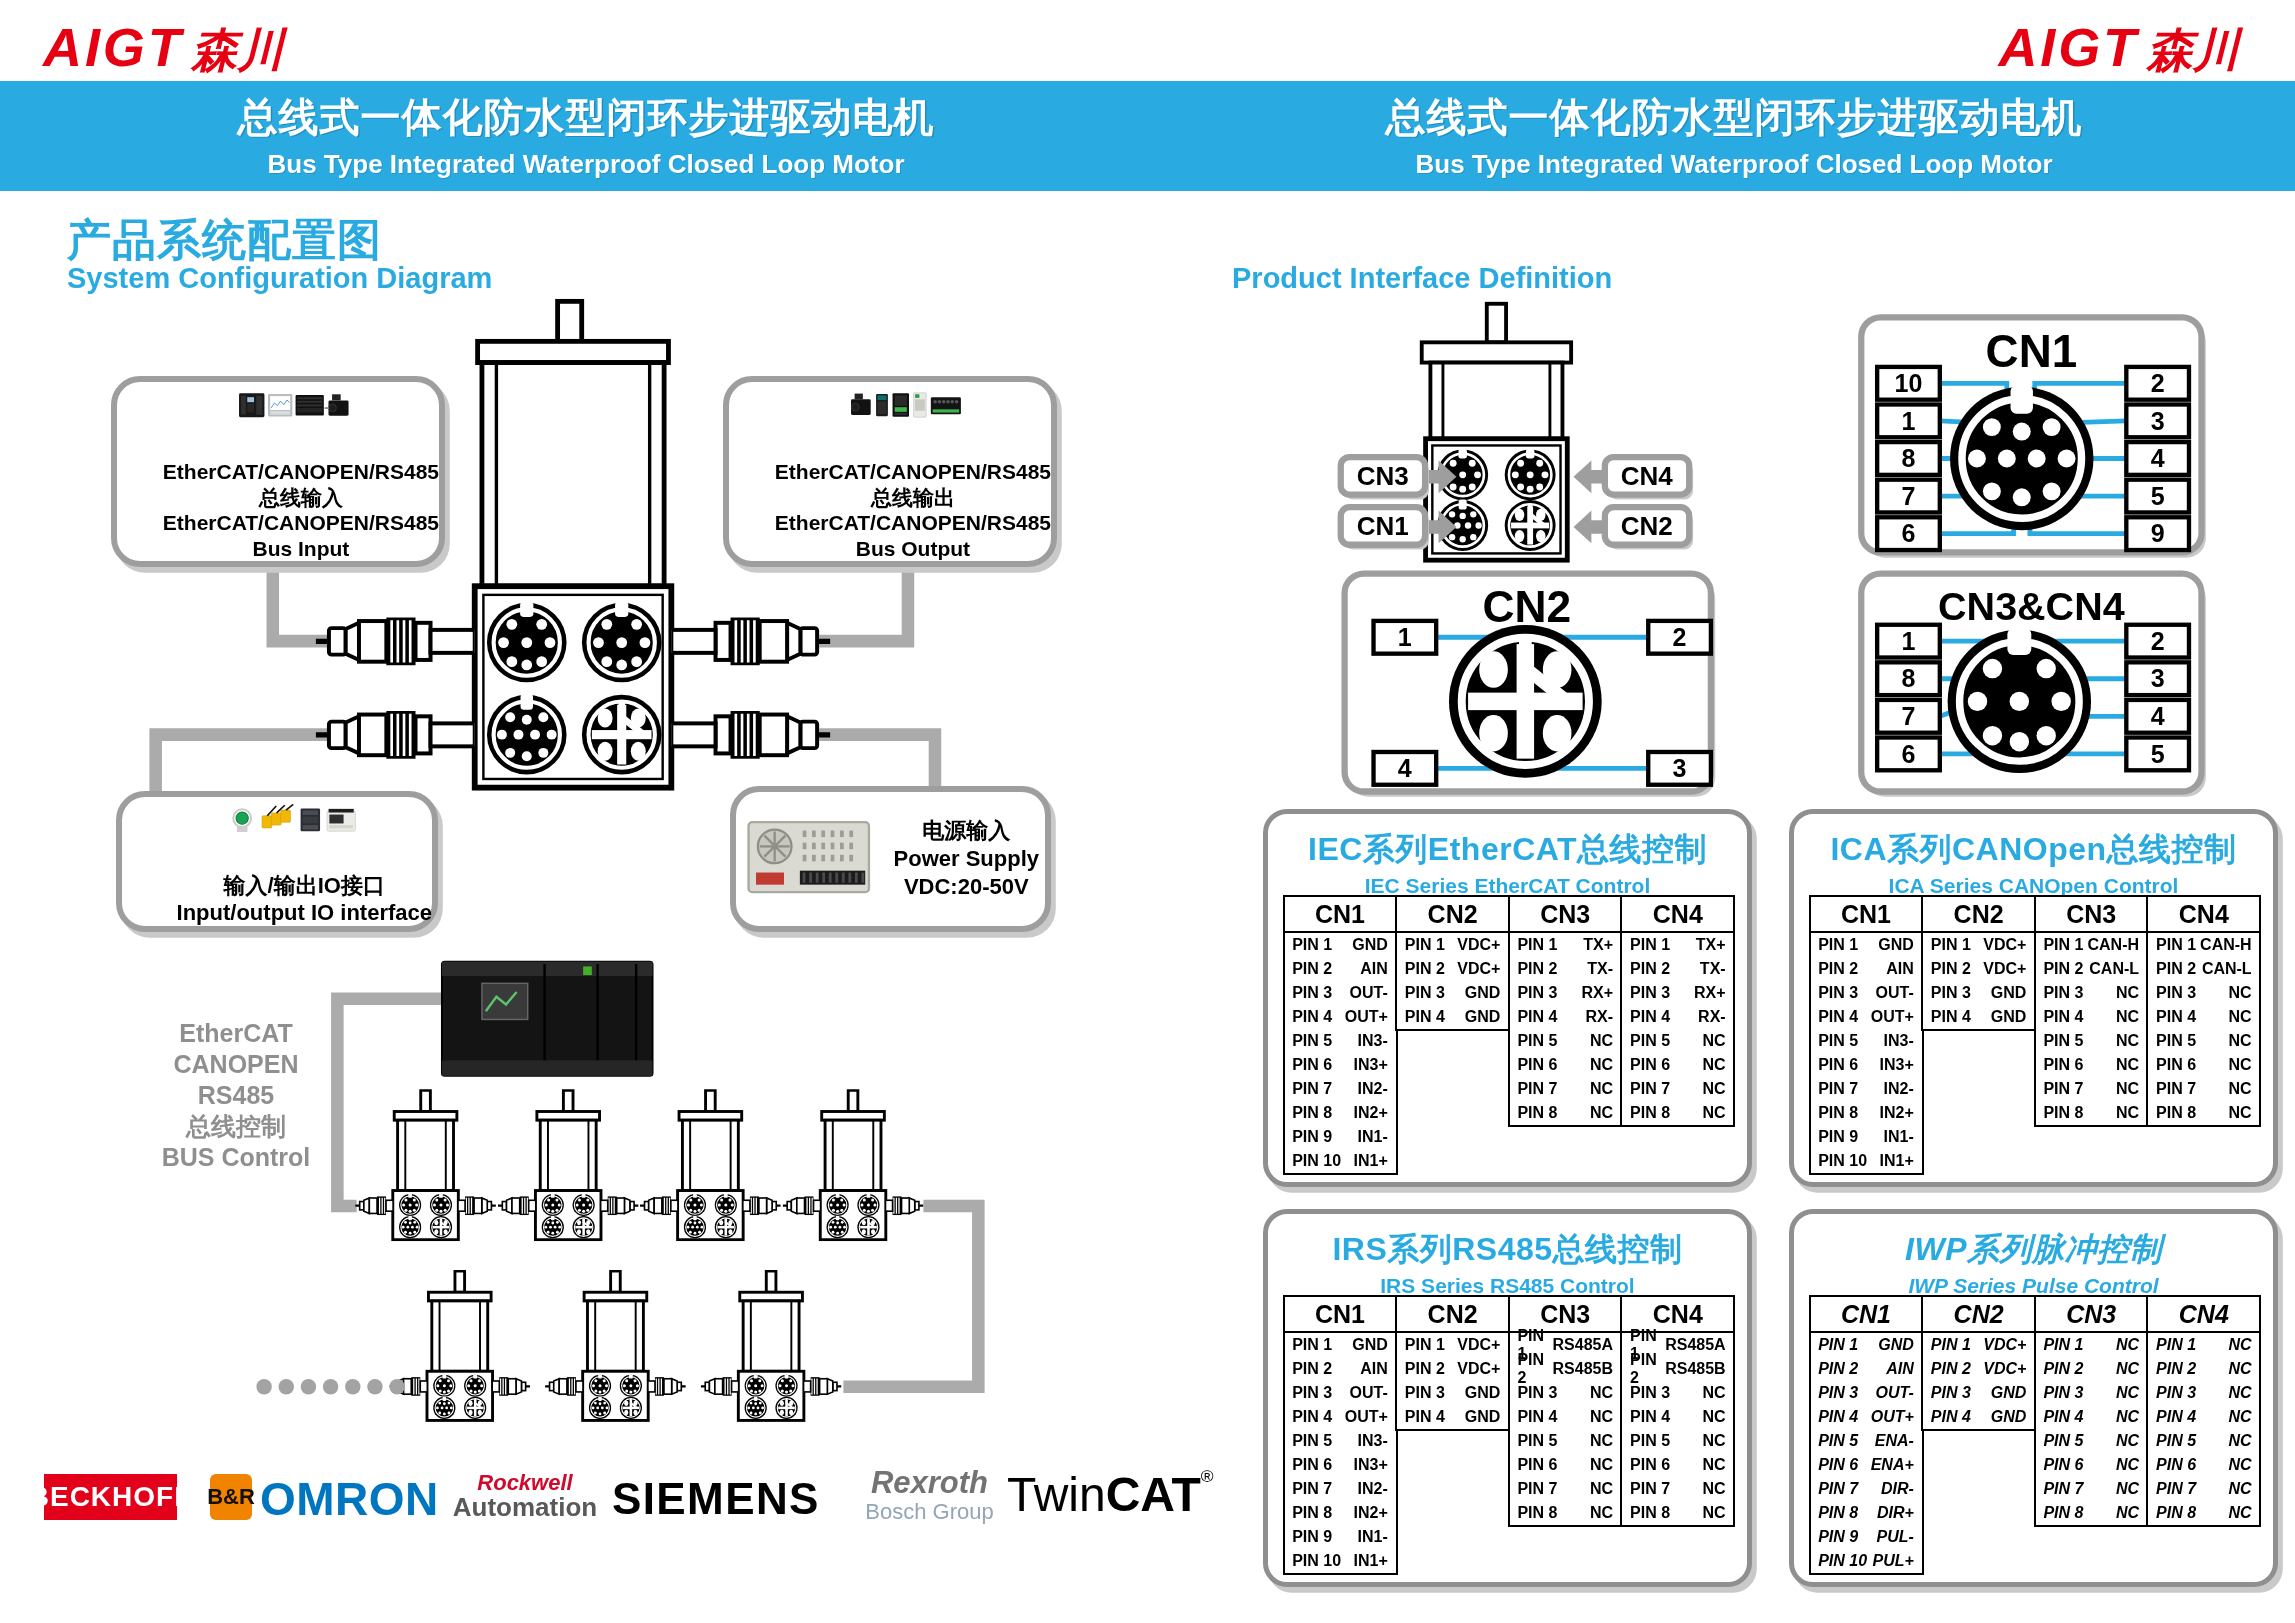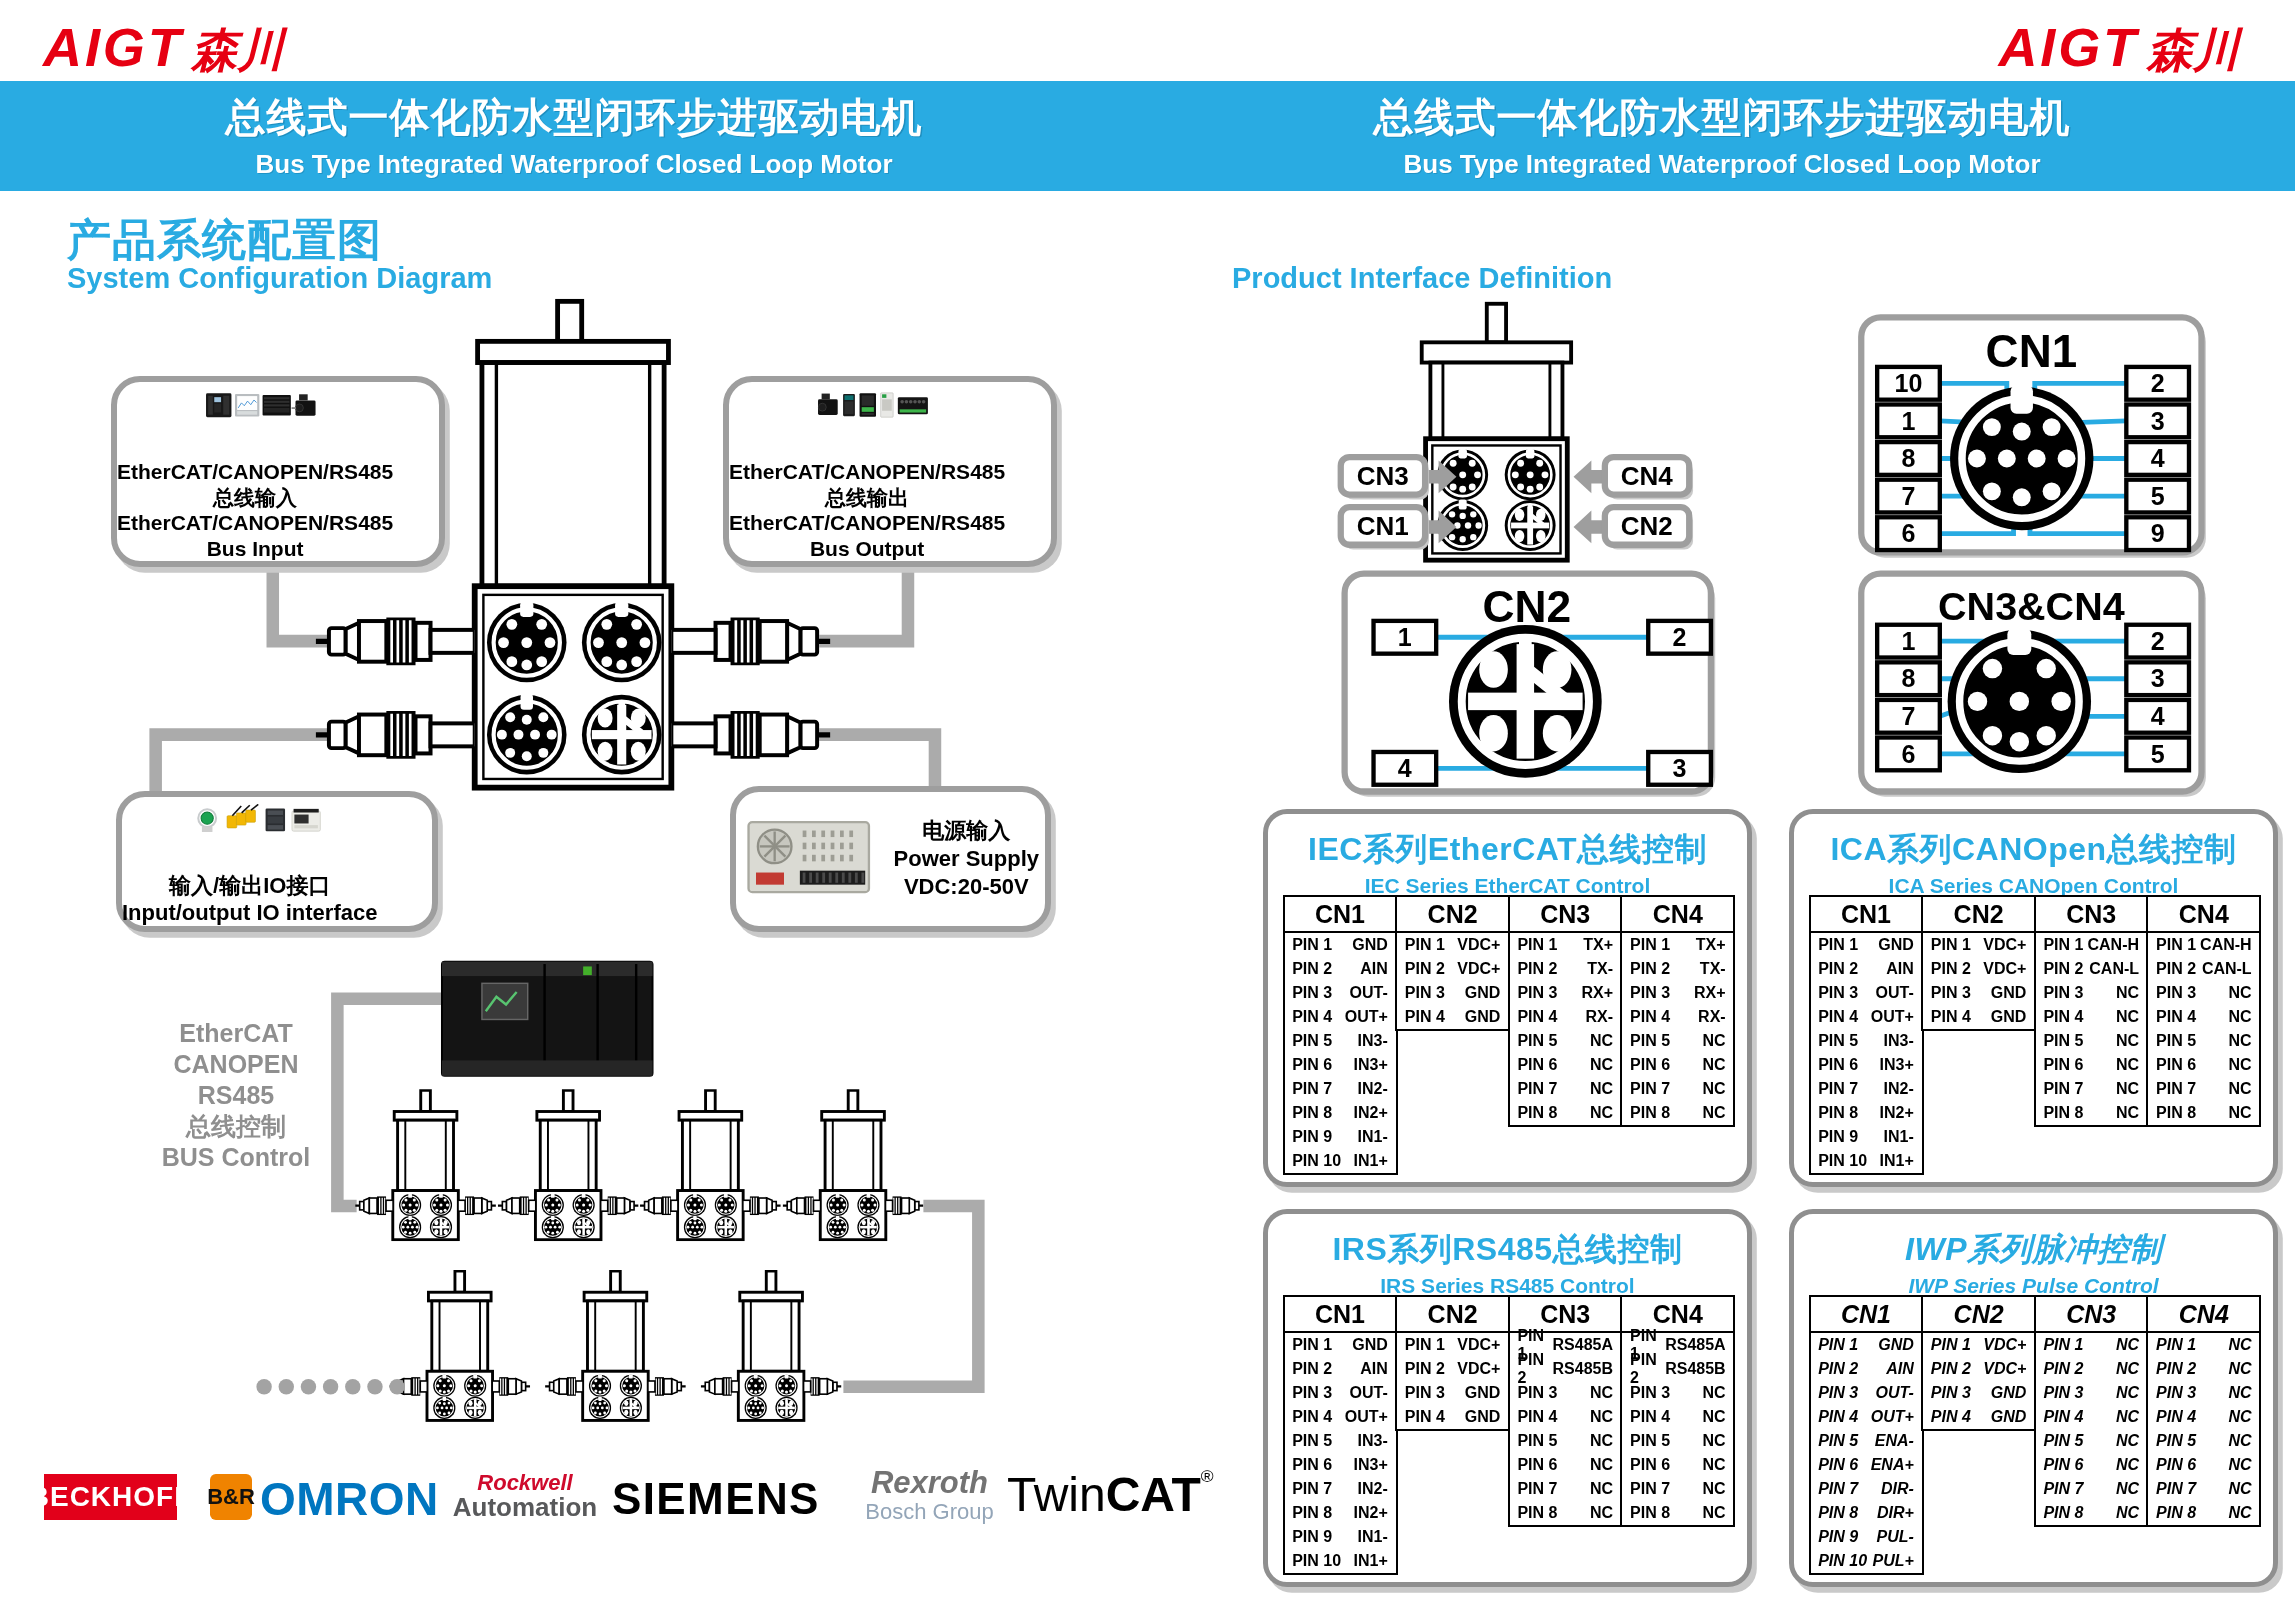--- a/index.html
+++ b/index.html
@@ -8,30 +8,30 @@
   .abs{position:absolute;}
   svg text{font-family:"Liberation Sans",sans-serif;}
 
   
   .brand{top:16.4px;color:#e60012;font-style:italic;white-space:nowrap;}
   .brand .latin{font-size:54px;font-weight:900;letter-spacing:2.9px;}
   .brand .cjk{font-size:46px;font-weight:900;margin-left:8px;}
 
   
   .hdr-bar{left:0;top:81px;width:2295px;height:110px;background:#29abe2;}
-  .hdr-half{top:81px;height:108px;width:1148px;display:flex;flex-direction:column;justify-content:center;color:#fff;text-align:center;z-index:2;}
+  .hdr-half{top:81px;height:108px;width:1148px;display:flex;flex-direction:column;justify-content:center;color:#fff;text-align:center;z-index:2;margin-left:12px;}
   .hdr-cn{font-size:40px;font-weight:800;letter-spacing:1px;text-shadow:1.4px 1.4px 0 rgba(0,60,90,.25);}
   .hdr-en{font-size:26px;font-weight:700;margin-top:3.9px;text-shadow:1px 1px 0 rgba(0,60,90,.2);}
 
   
   .sec-cn{font-size:44px;font-weight:800;color:#29abe2;letter-spacing:1px;}
   .sec-en{font-size:29px;font-weight:800;color:#29abe2;}
 
   
-  .box{border:6.7px solid #9e9e9e;border-radius:29px;background:#fff;box-sizing:border-box;box-shadow:4.8px 5.8px 0 #c9c9c9;z-index:2;display:flex;flex-direction:column;align-items:flex-start;gap:36px;}
+  .box{border:6.7px solid #9e9e9e;border-radius:29px;background:#fff;box-sizing:border-box;box-shadow:4.8px 5.8px 0 #c9c9c9;z-index:2;display:flex;flex-direction:column;align-items:flex-end;gap:36px;}
   .boxtext{text-align:center;font-weight:800;color:#000;}
 
   .bus-control{color:#8f8f8f;font-weight:800;font-size:25px;line-height:31px;text-align:center;z-index:2;}
 
   
   .lg{z-index:2;white-space:nowrap;}
   .lg-beckhoff{background:#e2001a;color:#fff;display:flex;align-items:center;justify-content:center;font-size:28px;font-weight:800;letter-spacing:1px;}
   .lg-br{background:#f08300;border-radius:5.8px;color:#111;display:flex;align-items:center;justify-content:center;font-size:22px;font-weight:900;}
   .lg-omron{color:#0076c0;font-size:46px;font-weight:900;letter-spacing:0.5px;}
   .lg-rockwell{text-align:center;line-height:1.02;}

